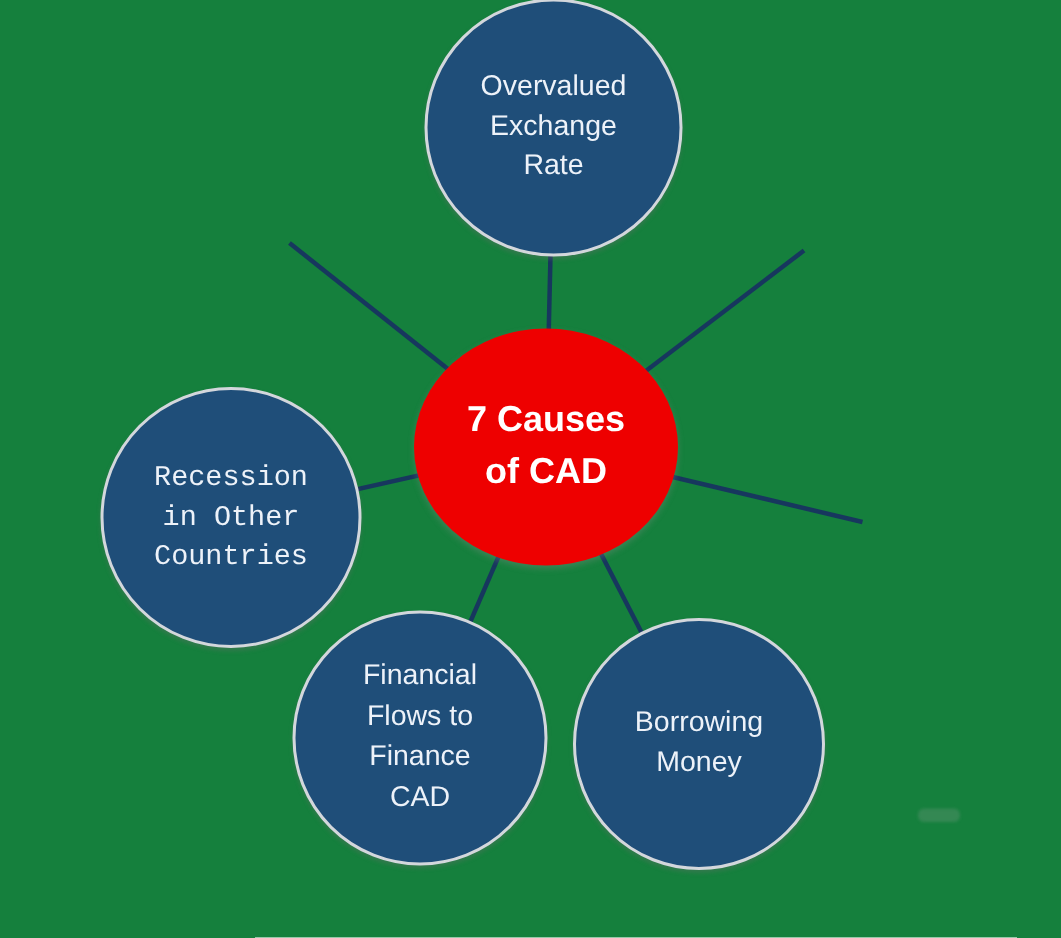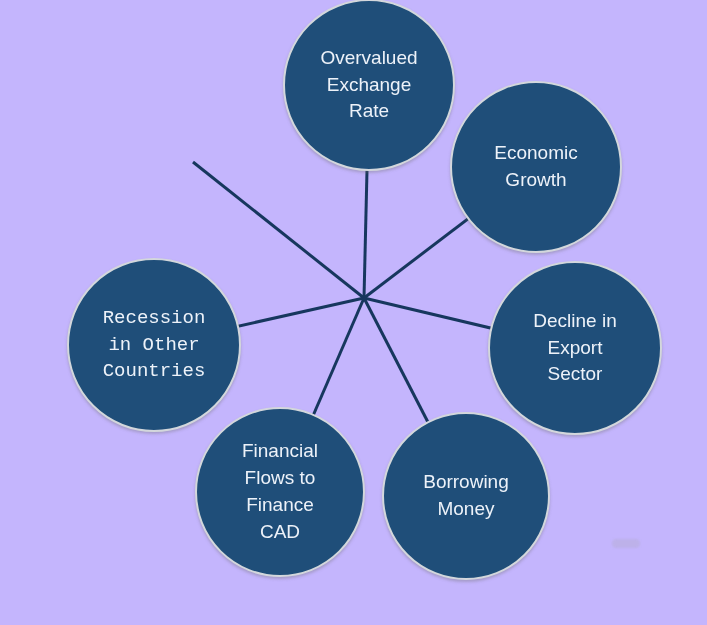--- a/index.html
+++ b/index.html
@@ -4,21 +4,21 @@
 <style>
   html, body {
     margin: 0;
     padding: 0;
     background: #ffffff;
   }
   .stage {
     position: relative;
     width: 707px;
     height: 625px;
-    background: #c4b5fd;
+    background: #15803d;
     overflow: hidden;
     font-family: "Liberation Sans", sans-serif;
   }
   .connectors {
     position: absolute;
     left: 0;
     top: 0;
     width: 707px;
     height: 625px;
   }
@@ -86,45 +86,40 @@
     <line x1="364" y1="298" x2="466" y2="496" stroke="#17375E" stroke-width="3"></line>
   </svg>
 
   <div class="node n-overvalued">
     <span class="label">Overvalued
 Exchange
 Rate</span>
   </div>
 
 
-  <div class="node n-economic">
-    <span class="label">Economic
-Growth</span>
-  </div>
 
   <div class="node n-recession">
     <span class="label">Recession
 in Other
 Countries</span>
   </div>
 
-  <div class="node n-decline">
-    <span class="label">Decline in
-Export
-Sector</span>
-  </div>
 
   <div class="node n-financial">
     <span class="label">Financial
 Flows to
 Finance
 CAD</span>
   </div>
 
   <div class="node n-borrowing">
     <span class="label">Borrowing
 Money</span>
   </div>
 
+  <div class="node hub n-hub">
+    <span class="label">7 Causes
+of CAD</span>
+  </div>
 
   <div class="faint-artifact"></div>
 
 </div>
 
 </body></html>

